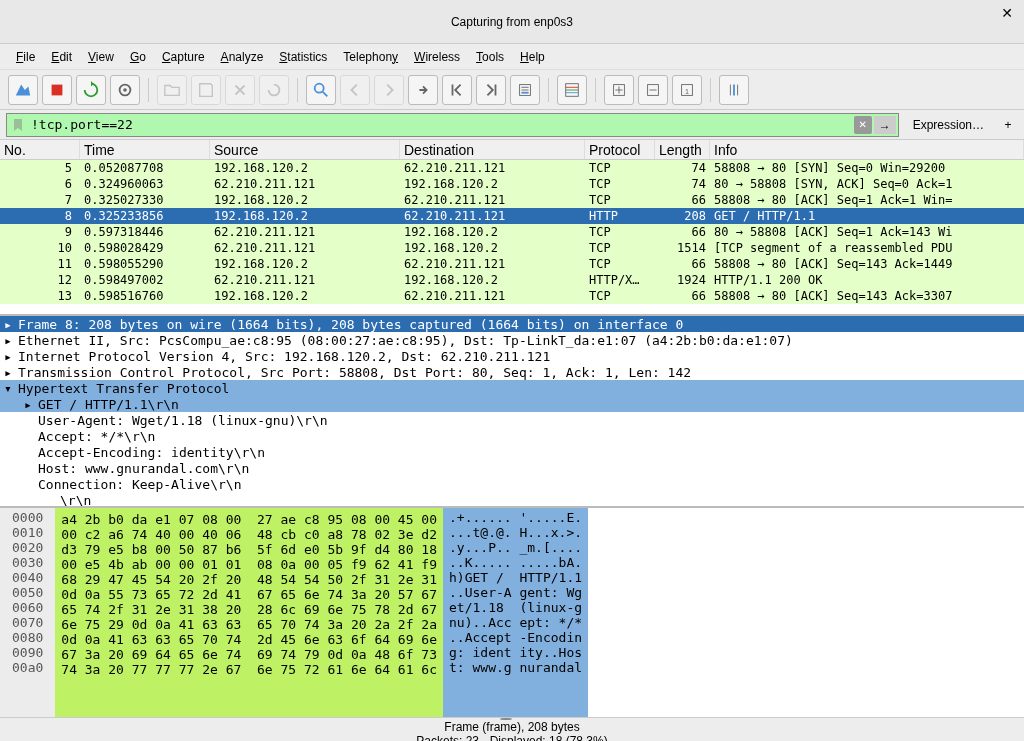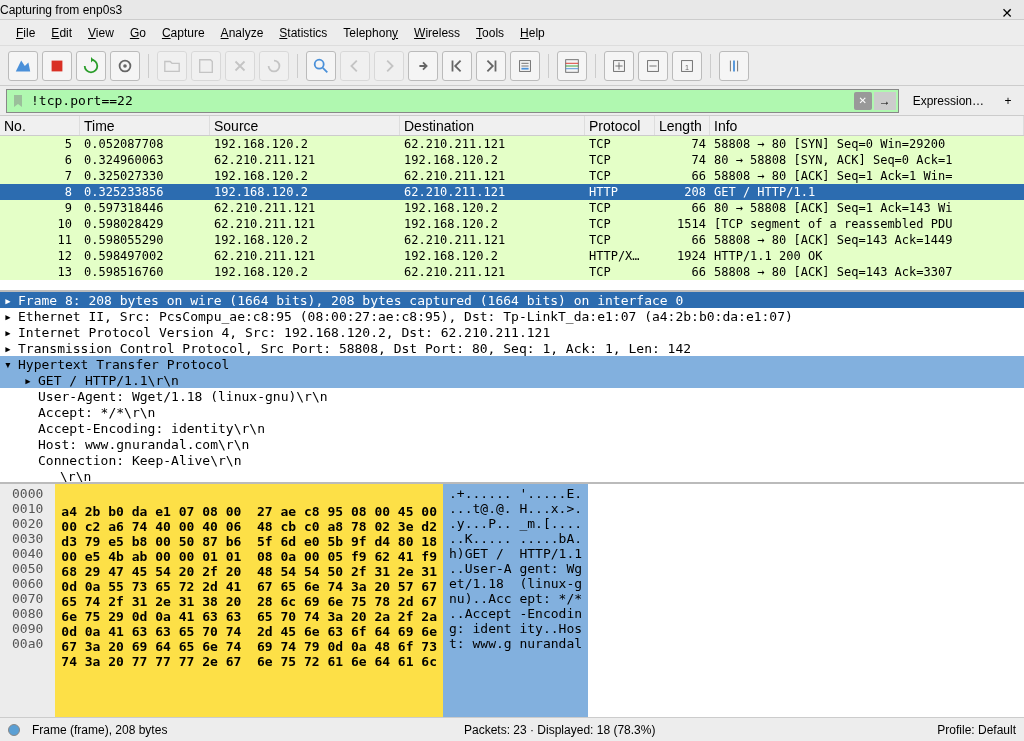--- a/index.html
+++ b/index.html
@@ -1,17 +1,17 @@
 <!DOCTYPE html>
 <html><head>
 <meta charset="utf-8">
 <style>
 * { margin: 0; padding: 0; box-sizing: border-box; }
 body { font-family: sans-serif; font-size: 12px; background: #f0f0f0; width: 1024px; height: 741px; overflow: hidden; display: flex; flex-direction: column; }
-.titlebar { height: 20px; background: #e8e8e8; display: flex; align-items: center; position: relative; border-bottom: 1px solid #ccc; }
+.titlebar { height: 44px; background: #e8e8e8; display: flex; align-items: center; justify-content: center; position: relative; border-bottom: 1px solid #ccc; }
 .titlebar-title { font-weight: normal; }
 .titlebar-close { position: absolute; right: 8px; top: 4px; width: 18px; height: 18px; display: flex; align-items: center; justify-content: center; cursor: pointer; font-size: 14px; }
 .menubar { height: 26px; background: #ededed; display: flex; align-items: center; padding: 0 10px; gap: 4px; border-bottom: 1px solid #ddd; }
 .menu-item { padding: 2px 6px; cursor: pointer; }
 .menu-item .u { text-decoration: underline; }
 .toolbar { height: 40px; background: #ededed; display: flex; align-items: center; padding: 0 8px; gap: 4px; border-bottom: 1px solid #ccc; }
 .tb-btn { width: 30px; height: 30px; border: 1px solid #bbb; border-radius: 3px; background: #f5f5f5; display: flex; align-items: center; justify-content: center; cursor: pointer; }
 .tb-btn.disabled { opacity: 0.4; cursor: default; }
 .tb-sep { width: 1px; height: 24px; background: #ccc; margin: 0 4px; }
 .filterbar { height: 30px; background: #ededed; display: flex; align-items: center; padding: 0 6px; gap: 4px; border-bottom: 1px solid #ccc; }
@@ -36,24 +36,24 @@
 .col-proto { width: 70px; }
 .col-len { width: 55px; text-align: right; }
 .col-info { flex: 1; }
 .tree-pane { height: 192px; background: #fff; overflow-y: auto; font-family: "DejaVu Sans Mono", monospace; font-size: 13px; border-top: 2px solid #bbb; }
 .tree-row { display: flex; align-items: center; height: 16px; padding-left: 4px; }
 .tree-row.sel1 { background: #2c6cb0; color: #fff; }
 .tree-row.sel2 { background: #82b0de; color: #000; }
 .tree-toggle { width: 14px; display: inline-block; cursor: pointer; }
 .hex-pane { flex: 1; background: #fff; overflow: hidden; font-family: "DejaVu Sans Mono", monospace; font-size: 13px; border-top: 2px solid #bbb; display: flex; }
 .hex-offsets { background: #ececec; padding: 2px 12px; color: #555; }
-.hex-data { padding: 20px 6px; background: #fde047; color: #000; flex-shrink: 0; font-weight: bold; }
+.hex-data { padding: 4px 6px; background: #bef264; color: #000; flex-shrink: 0; }
 .hex-ascii { padding: 2px 6px; background: #82b0de; color: #000; }
 .hex-data span, .hex-ascii span { white-space: pre; }
-.statusbar { height: 24px; background: #ededed; border-top: 1px solid #ccc; display: flex; align-items: center; padding: 0 8px; font-size: 12px; }
+.statusbar { height: 24px; background: #ededed; border-top: 1px solid #ccc; display: flex; align-items: center; padding: 0 8px; font-size: 12px; flex-direction: column; }
 .status-led { width: 12px; height: 12px; border-radius: 50%; background: #5a9fd4; border: 1px solid #888; margin-right: 12px; }
 .status-left { flex: 1; }
 .status-mid { flex: 1; }
 .status-right { width: 120px; text-align: right; }
 .icon-svg { width: 18px; height: 18px; }
 .bookmark-icon { width: 14px; height: 14px; margin: 0 2px; opacity: 0.5; }
 </style>
 </head>
 <body>
 

